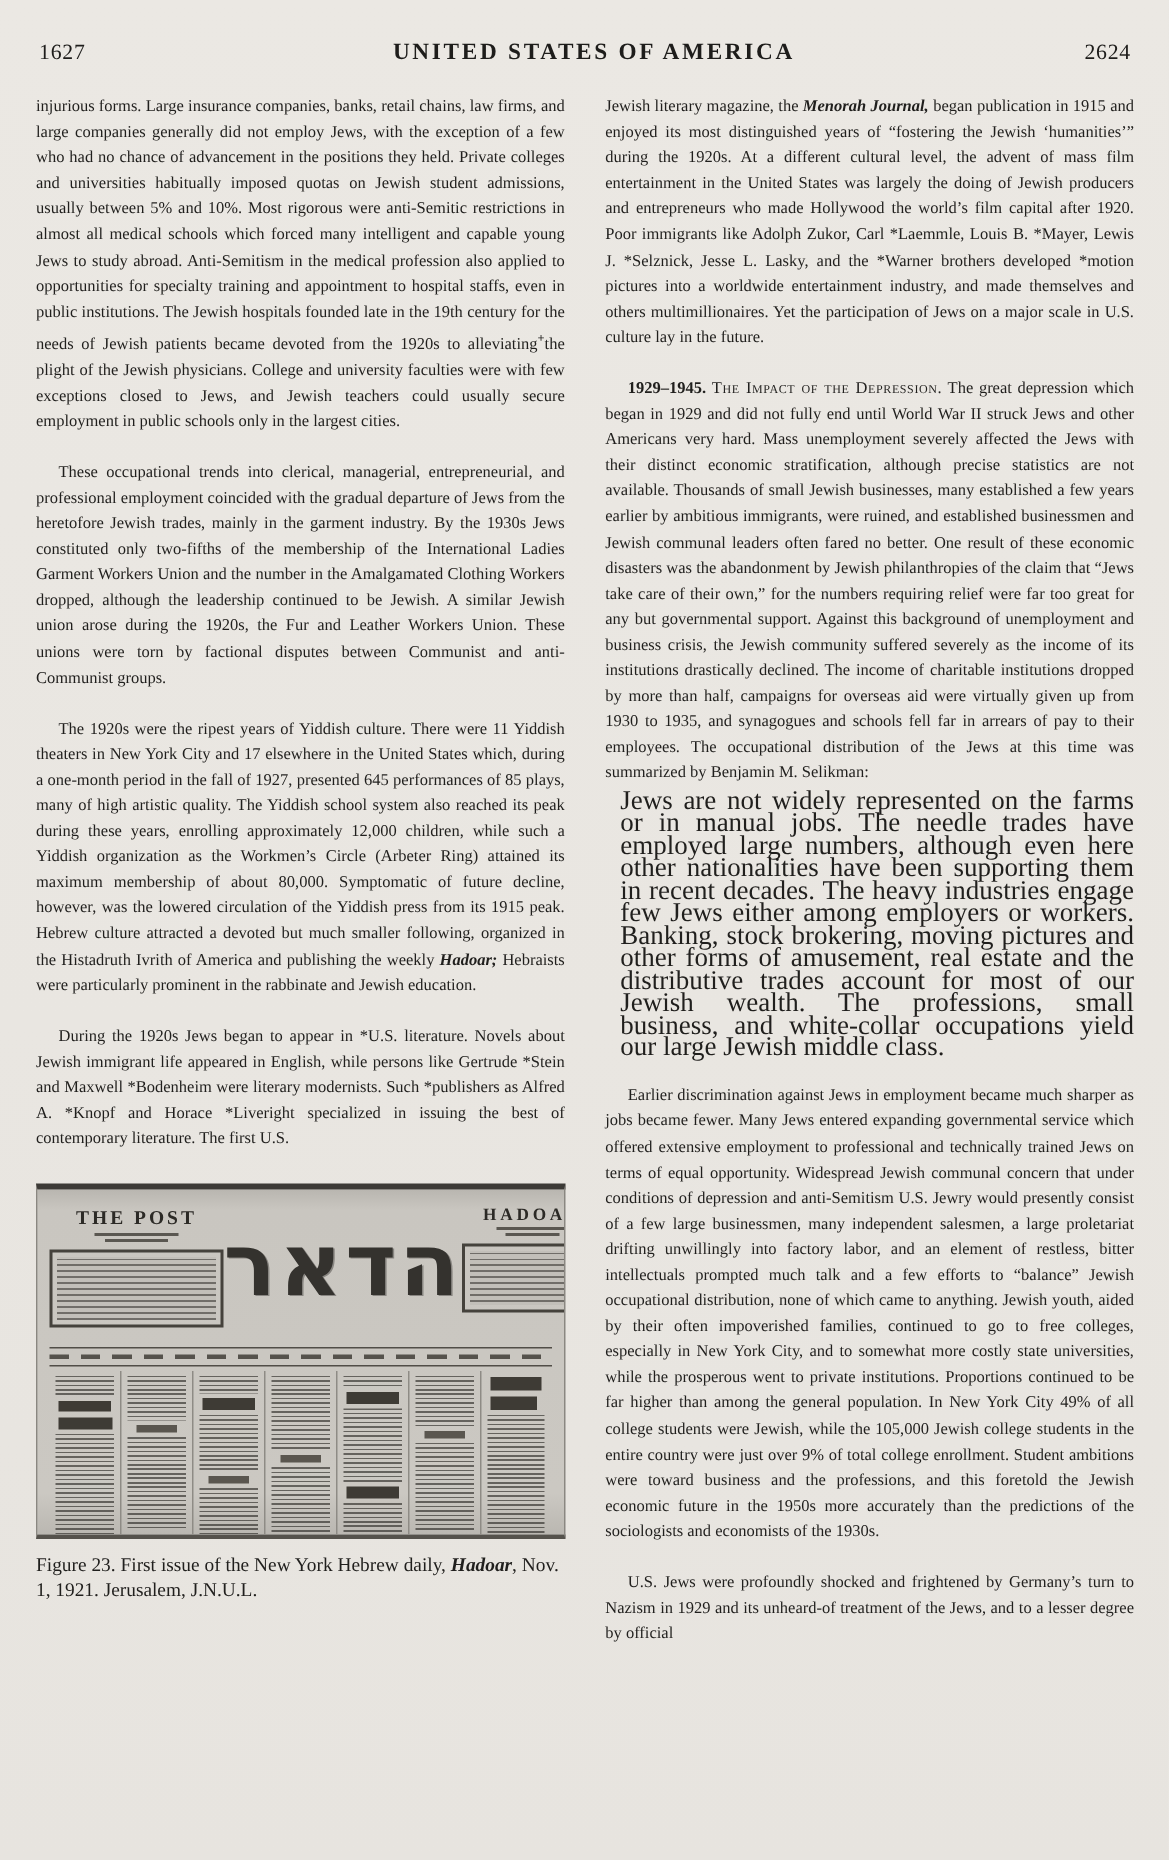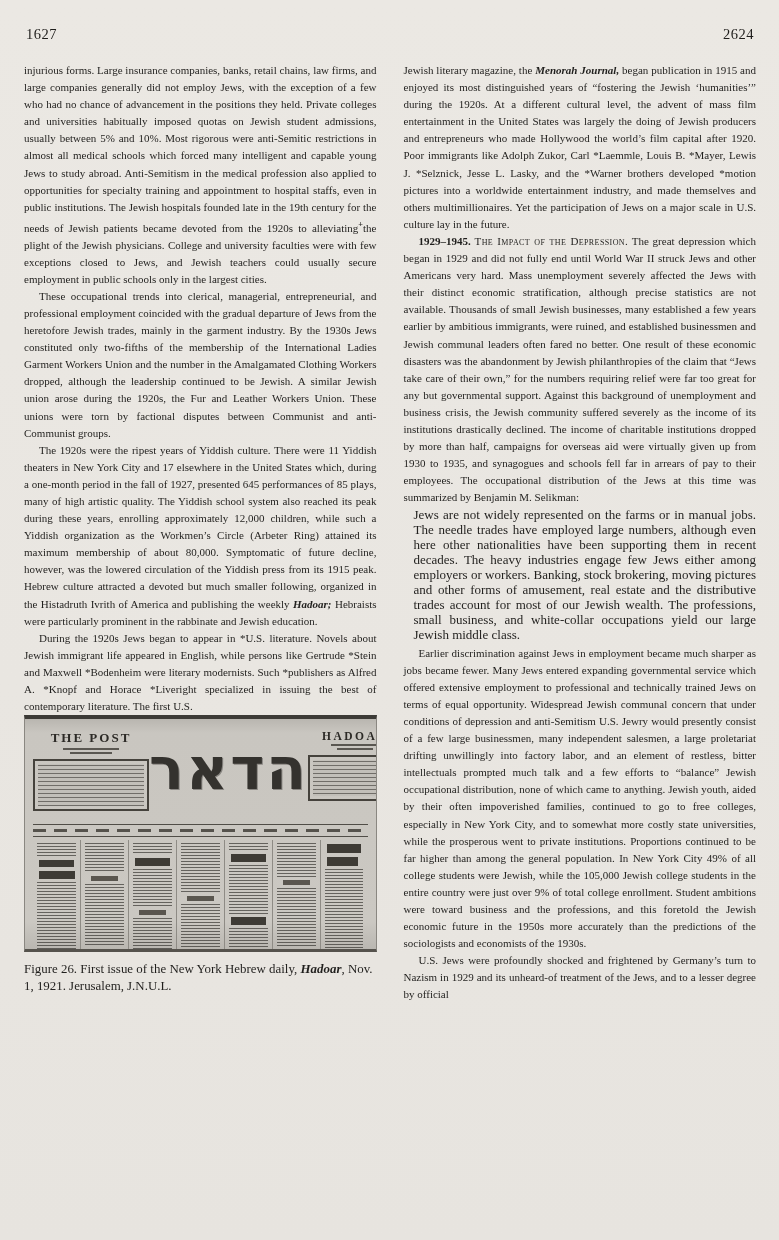--- a/index.html
+++ b/index.html
@@ -27,29 +27,29 @@
     transform:translateX(6px);
   }
   
   .columns { display:flex; gap:27px; margin-top:19px; }
   .col { flex:1; min-width:0; }
   .para {
     font-size:11px; line-height:17.1px;
     text-align:justify; text-justify:inter-word;
     color:#201f1d;
   }
-  .para.indent { text-indent:15px; }
+  .para.indent { text-indent:15px;margin-top:17px; }
   .run-i { font-style:italic;font-weight:bold; }
   .run-b { font-weight:700; }
   .run-sc { font-variant:small-caps; letter-spacing:.4px; }
   .run-sup { vertical-align:super; font-size:.75em; font-weight:700; }
   .quote { padding-left:10px; margin:2px 0; }
-  .quote .para { font-size:13px; line-height:14.9px; }
+  .quote .para { font-size:18px; line-height:14.9px; }
   
-  figure { }
+  figure { margin-top:21px; }
   .np {
     width:100%; height:237px;
     background:linear-gradient(180deg,#b9b6b0 0%, #c9c6c0 6%, #cbc8c2 88%, #bab7b1 100%);
     border:1px solid #8a8781;
     border-top:4px solid #3c3a36;
     border-bottom:3px solid #55524c;
     padding:7px 8px 5px 8px;
     position:relative;
     overflow:hidden;
   }
@@ -94,20 +94,21 @@
   .caption { margin-top:9px; padding-right:4px; }
   .caption .para { font-size:12.9px; line-height:16.6px; text-align:justify; }
 </style>
 </head>
 <body>
 
 <div class="page">
 
   <header class="running-head">
     <span class="pagenum">1627</span>
+    <span class="title">UNITED STATES OF AMERICA</span>
     <span class="pagenum">2624</span>
   </header>
 
   <div class="columns">
 
     <div class="col">
       <div>
           <p class="para"><span>injurious forms. Large insurance companies, banks, retail chains, law firms, and large companies generally did not employ Jews, with the exception of a few who had no chance of advancement in the positions they held. Private colleges and universities habitually imposed quotas on Jewish student admissions, usually between 5% and 10%. Most rigorous were anti-Semitic restrictions in almost all medical schools which forced many intelligent and capable young Jews to study abroad. Anti-Semitism in the medical profession also applied to opportunities for specialty training and appointment to hospital staffs, even in public institutions. The Jewish hospitals founded late in the 19th century for the needs of Jewish patients became devoted from the 1920s to alleviating</span><span class="run-sup">+</span><span>the plight of the Jewish physicians. College and university faculties were with few exceptions closed to Jews, and Jewish teachers could usually secure employment in public schools only in the largest cities.</span></p>
           <p class="para indent"><span>These occupational trends into clerical, managerial, entrepreneurial, and professional employment coincided with the gradual departure of Jews from the heretofore Jewish trades, mainly in the garment industry. By the 1930s Jews constituted only two-fifths of the membership of the International Ladies Garment Workers Union and the number in the Amalgamated Clothing Workers dropped, although the leadership continued to be Jewish. A similar Jewish union arose during the 1920s, the Fur and Leather Workers Union. These unions were torn by factional disputes between Communist and anti-Communist groups.</span></p>
           <p class="para indent"><span>The 1920s were the ripest years of Yiddish culture. There were 11 Yiddish theaters in New York City and 17 elsewhere in the United States which, during a one-month period in the fall of 1927, presented 645 performances of 85 plays, many of high artistic quality. The Yiddish school system also reached its peak during these years, enrolling approximately 12,000 children, while such a Yiddish organization as the Workmen’s Circle (Arbeter Ring) attained its maximum membership of about 80,000. Symptomatic of future decline, however, was the lowered circulation of the Yiddish press from its 1915 peak. Hebrew culture attracted a devoted but much smaller following, organized in the Histadruth Ivrith of America and publishing the weekly </span><span class="run-i">Hadoar;</span><span> Hebraists were particularly prominent in the rabbinate and Jewish education.</span></p>
@@ -171,21 +172,21 @@
               <div class="t" style="height:60px"></div>
             </div>
             <div class="np-col">
               <div class="h" style="height:9px"></div>
               <div class="h w80" style="height:9px"></div>
               <div class="t" style="height:82px"></div>
             </div>
           </div>
         </div>
         <figcaption class="caption">
-            <p class="para"><span>Figure 26. First issue of the New York Hebrew daily, </span><span class="run-i">Hadoar</span><span>, Nov. 1, 1921. Jerusalem, J.N.U.L.</span></p>
+            <p class="para"><span>Figure 23. First issue of the New York Hebrew daily, </span><span class="run-i">Hadoar</span><span>, Nov. 1, 1921. Jerusalem, J.N.U.L.</span></p>
           </figcaption>
       </figure>
     </div>
 
     <div class="col">
       <div>
           <p class="para"><span>Jewish literary magazine, the </span><span class="run-i">Menorah Journal,</span><span> began publication in 1915 and enjoyed its most distinguished years of “fostering the Jewish ‘humanities’” during the 1920s. At a different cultural level, the advent of mass film entertainment in the United States was largely the doing of Jewish producers and entrepreneurs who made Hollywood the world’s film capital after 1920. Poor immigrants like Adolph Zukor, Carl *Laemmle, Louis B. *Mayer, Lewis J. *Selznick, Jesse L. Lasky, and the *Warner brothers developed *motion pictures into a worldwide entertainment industry, and made themselves and others multimillionaires. Yet the participation of Jews on a major scale in U.S. culture lay in the future.</span></p>
           <p class="para indent"><span class="run-b">1929–1945. </span><span class="run-sc">The Impact of the Depression.</span><span> The great depression which began in 1929 and did not fully end until World War II struck Jews and other Americans very hard. Mass unemployment severely affected the Jews with their distinct economic stratification, although precise statistics are not available. Thousands of small Jewish businesses, many established a few years earlier by ambitious immigrants, were ruined, and established businessmen and Jewish communal leaders often fared no better. One result of these economic disasters was the abandonment by Jewish philanthropies of the claim that “Jews take care of their own,” for the numbers requiring relief were far too great for any but governmental support. Against this background of unemployment and business crisis, the Jewish community suffered severely as the income of its institutions drastically declined. The income of charitable institutions dropped by more than half, campaigns for overseas aid were virtually given up from 1930 to 1935, and synagogues and schools fell far in arrears of pay to their employees. The occupational distribution of the Jews at this time was summarized by Benjamin M. Selikman:</span></p>
         </div>
       <div class="quote">

